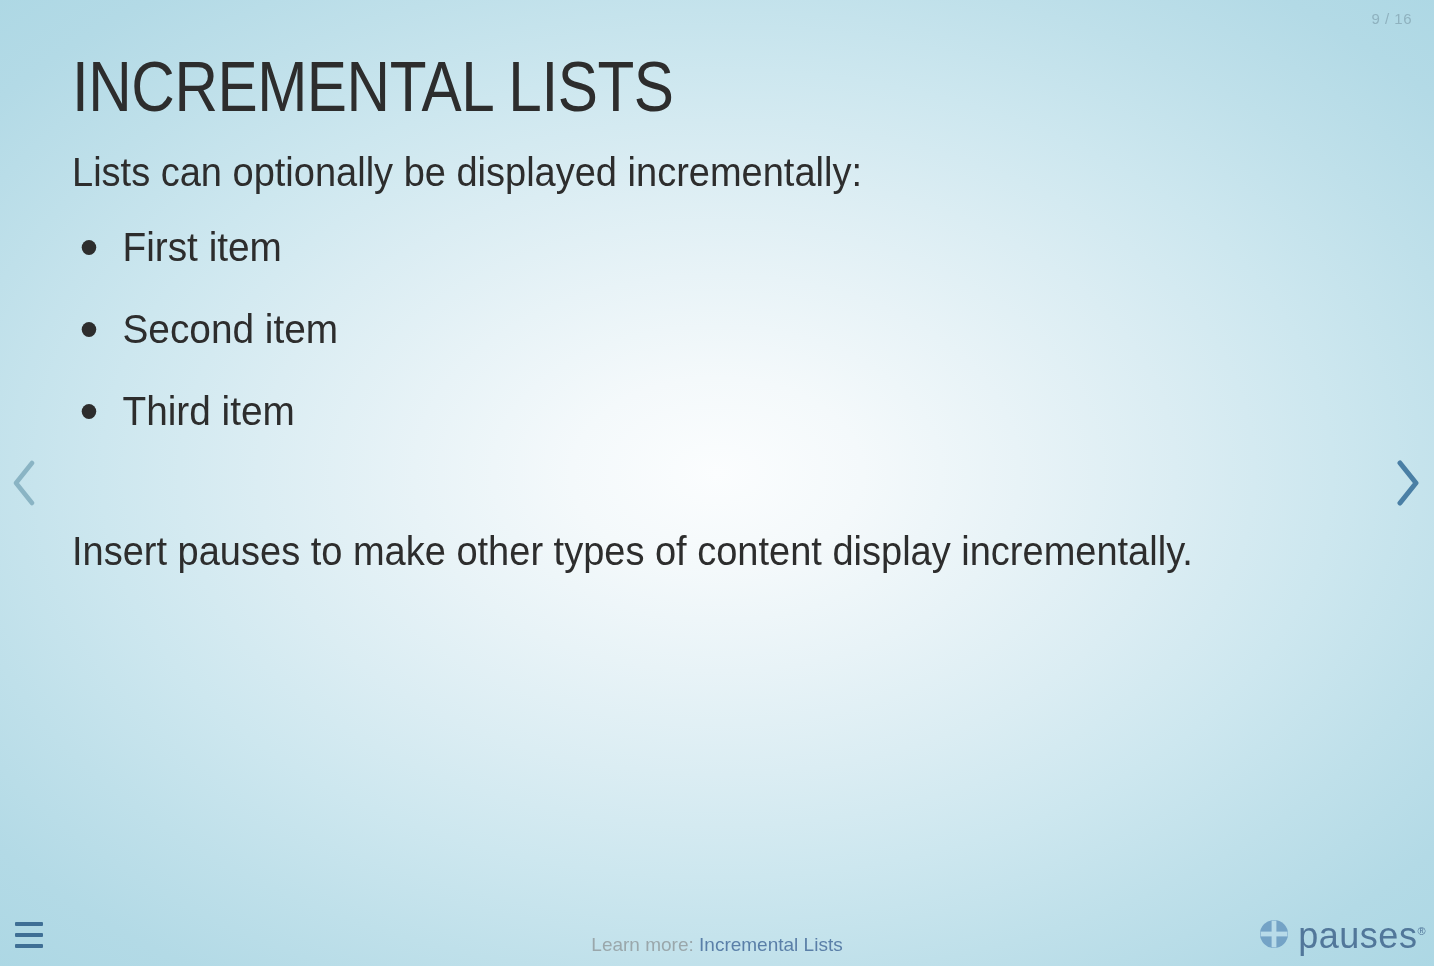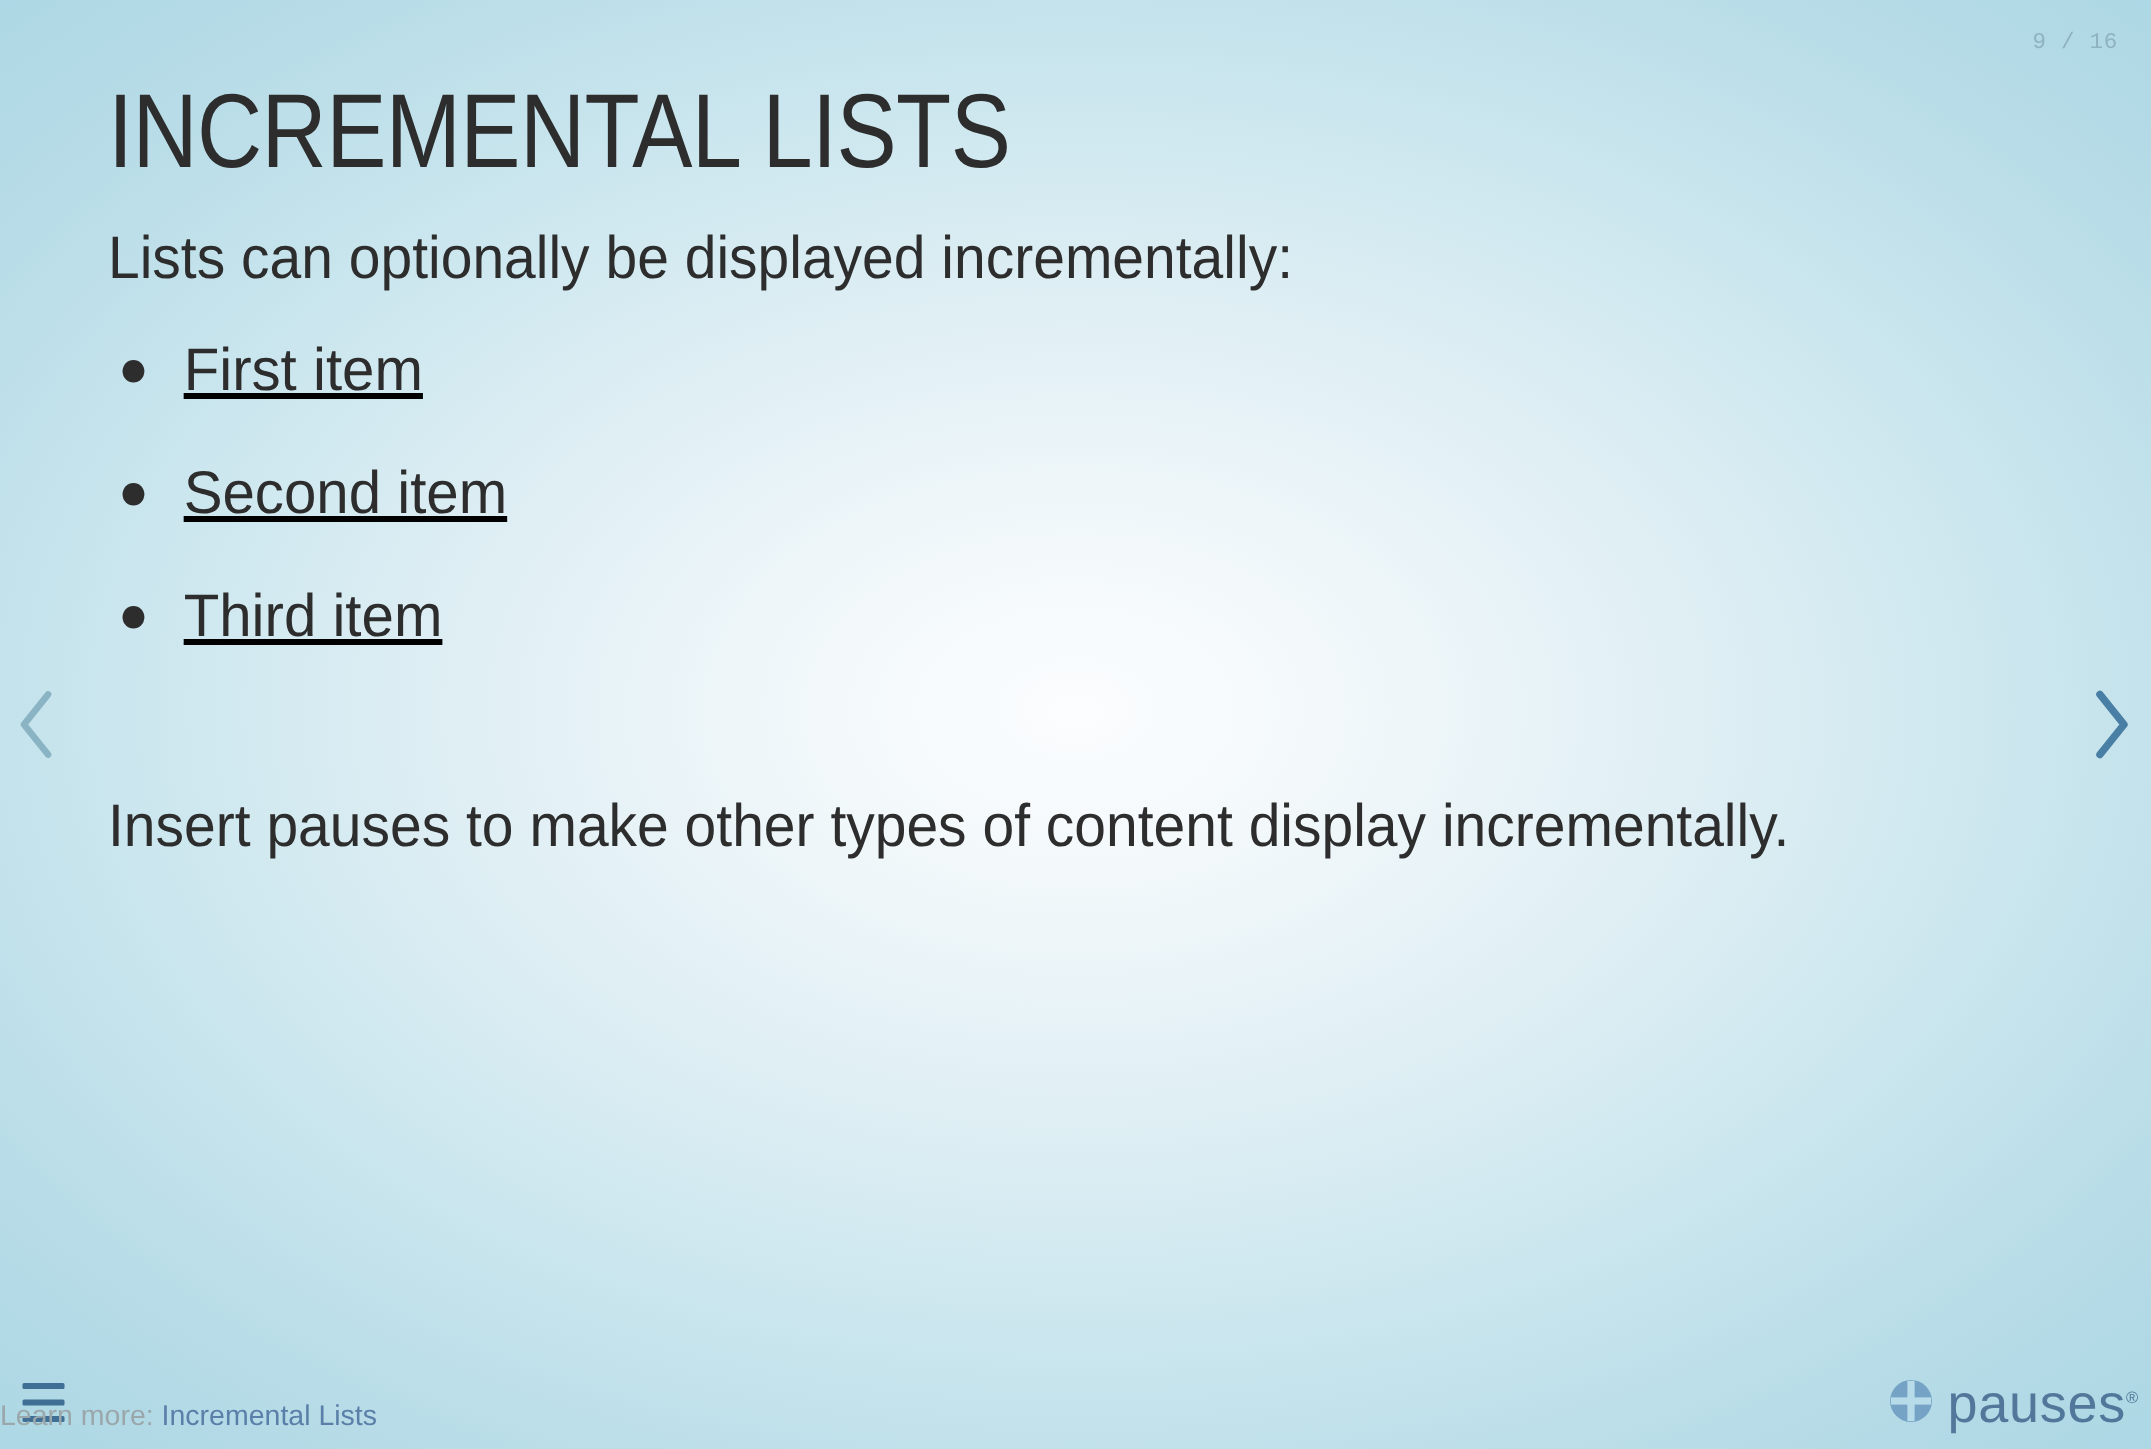--- a/index.html
+++ b/index.html
@@ -35,23 +35,22 @@
   }
 
   
   #slide-number {
     position: absolute;
     top: 10px;
     right: 22px;
     font-size: 15px;
     letter-spacing: 0.5px;
     color: #8fb2bf;
-    font-family: Liberation Mono, monospace;
+    font-family: Liberation Sans, sans-serif;
     user-select: none;
-    margin-top: 10px;
   }
 
   
   #content {
     position: absolute;
     left: 72px;
     top: 52px;
     width: 1290px;
   }
 
@@ -75,21 +74,20 @@
     color: #2d2d2d;
     margin: 24px 0 0 0;
     transform: scaleX(0.95);
     transform-origin: left center;
   }
 
   #bullet-list {
     list-style: none;
     margin: 28px 0 0 0;
     padding: 0;
-    text-decoration: underline;
   }
   #bullet-list li {
     position: relative;
     font-size: 40px;
     line-height: 1.0;
     color: #2d2d2d;
     padding-left: 52px;
     margin: 0 0 42px 0;
     transform: scaleX(0.97);
     transform-origin: left center;
@@ -153,20 +151,21 @@
     background: #3f6f95;
     border-radius: 1px;
   }
 
   
   #footer {
     position: absolute;
     left: 0;
     right: 0;
     bottom: 10px;
+    text-align: center;
     font-size: 19px;
     color: #9aa7ab;
     user-select: none;
   }
   #footer .footer-link {
     color: #5a7fa8;
     text-decoration: none;
     cursor: pointer;
   }
 

